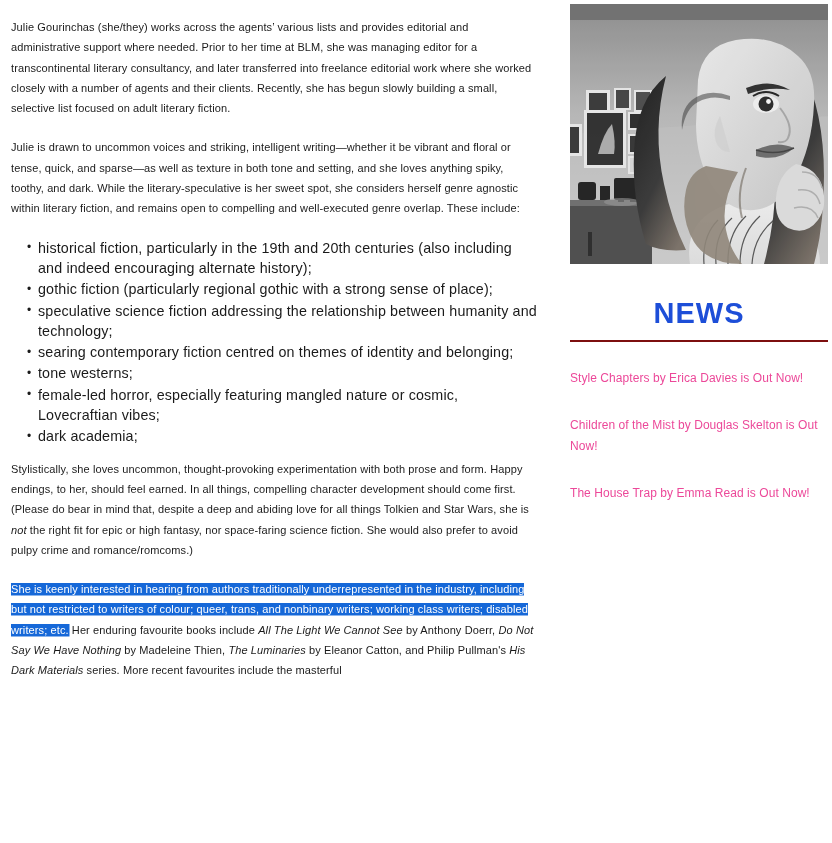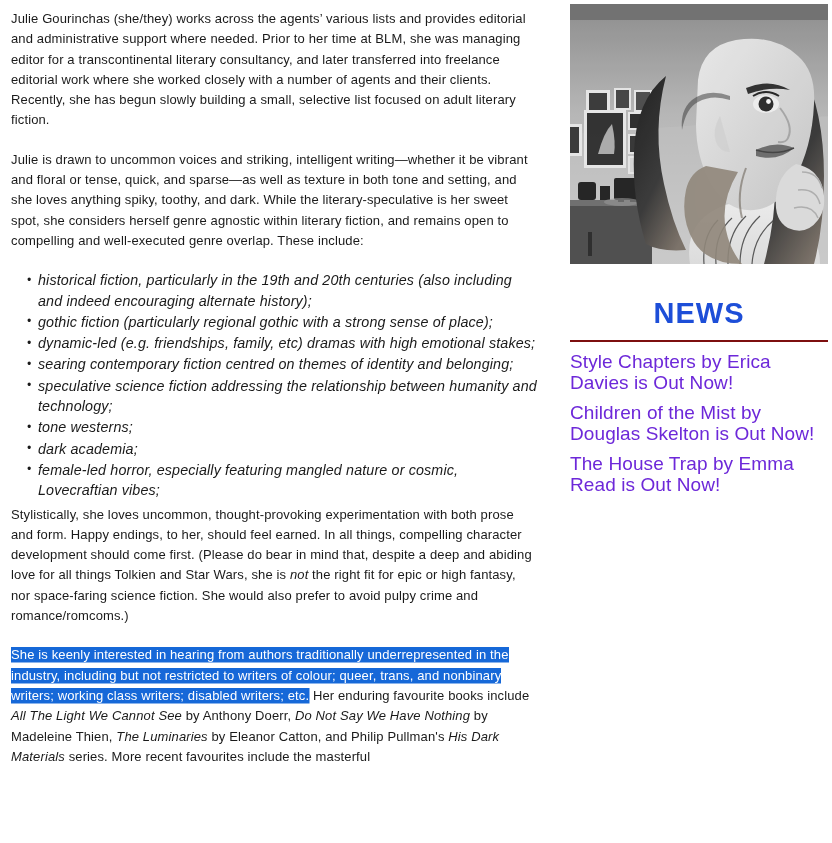--- a/index.html
+++ b/index.html
@@ -24,31 +24,30 @@
   
   .bio-column {
     position: absolute;
     left: 0;
     top: 0;
     width: 545px;
     padding: 5px 8px 0 11px;
     box-sizing: border-box;
   }
   .bio-p {
-    margin: 4px 0 19px 0;
-    font-size: 13px;
+    margin: 12px 0 19px 0;
+    font-size: 11px;
     line-height: 20.3px;
     letter-spacing: 0.01em;
     color: #1a1a1a;
   }
   .bio-list {
     margin: 0 0 1px 0;
     padding: 0 0 0 27px;
     list-style: none;
-    font-style: italic;
   }
   .bio-list li {
     position: relative;
     font-size: 14.3px;
     line-height: 20.3px;
     letter-spacing: 0.01em;
     margin: 0 0 1px 0;
     color: #1a1a1a;
   }
   .bio-list li::before {
@@ -98,48 +97,47 @@
     border-top: 2px solid #7d0f0f;
     width: 100%;
   }
   .news-list {
     margin: 0;
     padding: 0;
     list-style: none;
   }
   .news-item {
     display: block;
-    margin-top: 9px;
-    font-size: 19px;
+    margin-top: 26px;
+    font-size: 12px;
     line-height: 21px;
-    color: #6d28d9;
+    color: #ec4899;
     text-decoration: none;
     letter-spacing: 0.005em;
   }
 </style>
 </head>
 <body>
 
 <div class="page">
 
   <div class="bio-column">
 
     <p class="bio-p">Julie Gourinchas (she/they) works across the agents’ various lists and provides editorial and administrative support where needed. Prior to her time at BLM, she was managing editor for a transcontinental literary consultancy, and later transferred into freelance editorial work where she worked closely with a number of agents and their clients. Recently, she has begun slowly building a small, selective list focused on adult literary fiction.</p>
 
     <p class="bio-p">Julie is drawn to uncommon voices and striking, intelligent writing—whether it be vibrant and floral or tense, quick, and sparse—as well as texture in both tone and setting, and she loves anything spiky, toothy, and dark. While the literary-speculative is her sweet spot, she considers herself genre agnostic within literary fiction, and remains open to compelling and well-executed genre overlap. These include:</p>
 
     <ul class="bio-list">
       <li>historical fiction, particularly in the 19th and 20th centuries (also including and indeed encouraging alternate history);</li>
       <li>gothic fiction (particularly regional gothic with a strong sense of place);</li>
-      <li>dynamic-led (e.g. friendships, family, etc) dramas with high emotional stakes;</li>
+      <li>speculative science fiction addressing the relationship between humanity and technology;</li>
       <li>searing contemporary fiction centred on themes of identity and belonging;</li>
-      <li>speculative science fiction addressing the relationship between humanity and technology;</li>
       <li>tone westerns;</li>
+      <li>female-led horror, especially featuring mangled nature or cosmic, Lovecraftian vibes;</li>
       <li>dark academia;</li>
-      <li>female-led horror, especially featuring mangled nature or cosmic, Lovecraftian vibes;</li>
     </ul>
 
     <p class="bio-p"><span>Stylistically, she loves uncommon, thought-provoking experimentation with both prose and form. Happy endings, to her, should feel earned. In all things, compelling character development should come first. (Please do bear in mind that, despite a deep and abiding love for all things Tolkien and Star Wars, she is </span><em>not</em><span> the right fit for epic or high fantasy, nor space-faring science fiction. She would also prefer to avoid pulpy crime and romance/romcoms.)</span></p>
 
     <p class="bio-p"><span class="sel">She is keenly interested in hearing from authors traditionally underrepresented in the industry, including but not restricted to writers of colour; queer, trans, and nonbinary writers; working class writers; disabled writers; etc.</span><span> Her enduring favourite books include </span><span id="fav-run"><em class="it">All The Light We Cannot See</em><span> by Anthony Doerr, </span><em class="it">Do Not Say We Have Nothing</em><span> by Madeleine Thien, </span><em class="it">The Luminaries</em><span> by Eleanor Catton, and Philip Pullman's </span><em class="it">His Dark Materials</em><span> series. More recent favourites include the masterful </span></span></p>
 
   </div>
 
   <div class="side-column">
 

